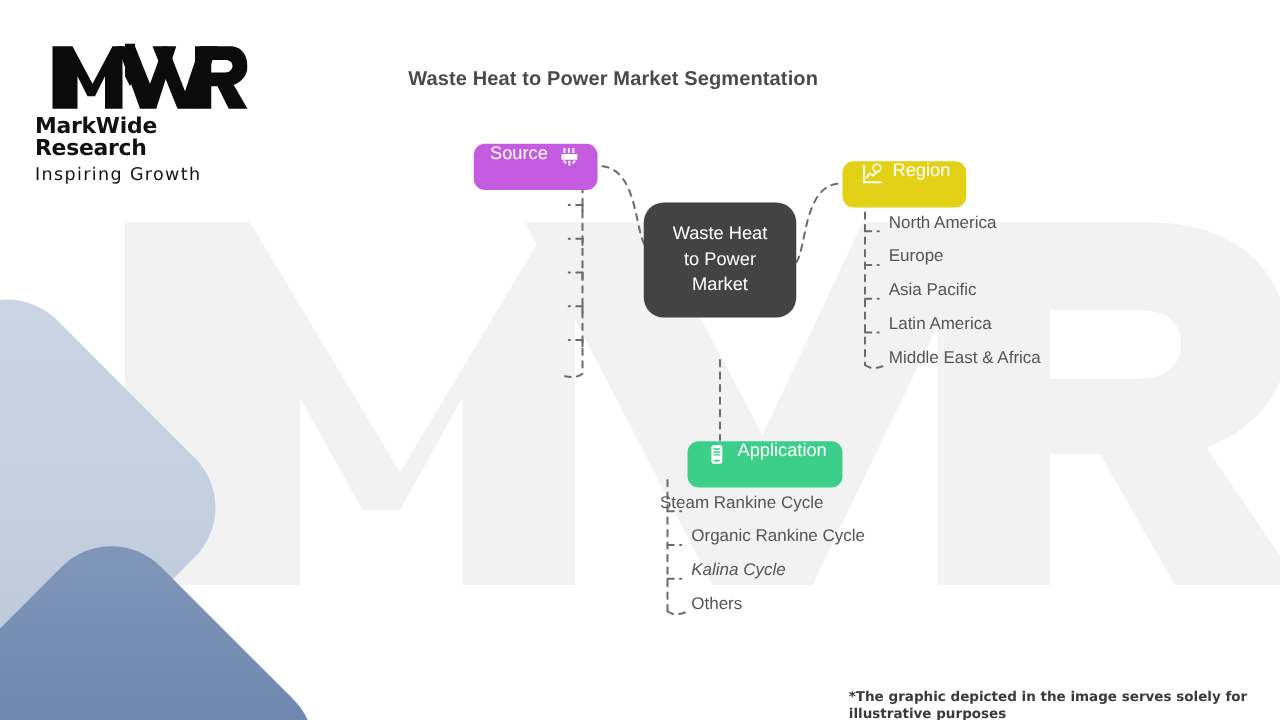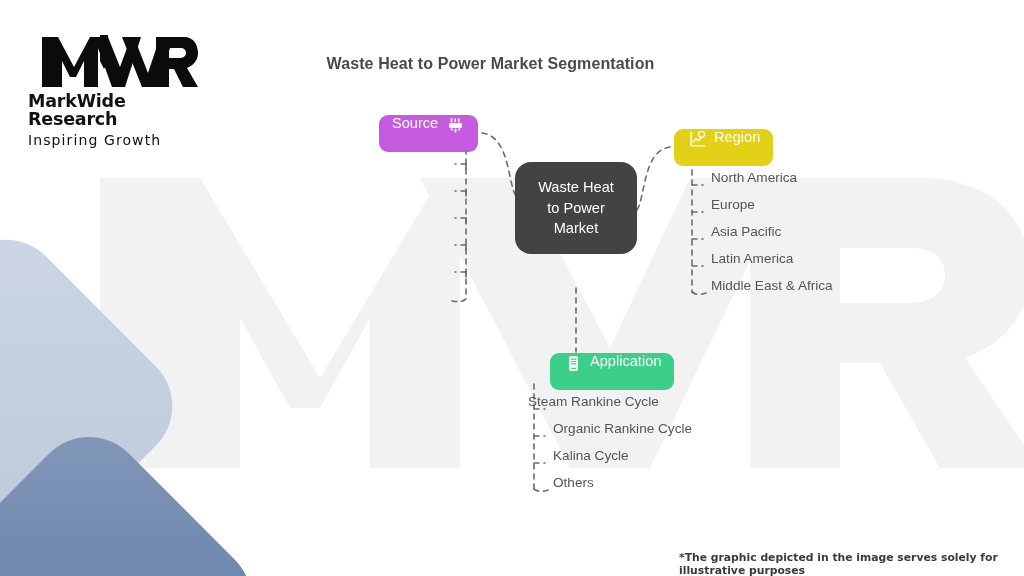--- a/index.html
+++ b/index.html
@@ -310,20 +310,20 @@
     <div class="leaf-list list-region">
         <div class="leaf-item" style="top: 171px; left: 711px; text-align: right;">North America</div>
         <div class="leaf-item" style="top: 198px; left: 711px;">Europe</div>
         <div class="leaf-item" style="top: 225px; left: 711px;">Asia Pacific</div>
         <div class="leaf-item" style="top: 252px; left: 711px;">Latin America</div>
         <div class="leaf-item" style="top: 279px; left: 711px; text-align: center;">Middle East &amp; Africa</div>
       </div>
     <div class="leaf-list list-application">
         <div class="leaf-item" style="top: 395px; left: 528px;">Steam Rankine Cycle</div>
         <div class="leaf-item" style="top: 422px; left: 553px;">Organic Rankine Cycle</div>
-        <div class="leaf-item" style="top: 449px; left: 553px;">Kalina Cycle</div>
+        <div class="leaf-item" style="top: 449px; left: 553px; font-style: italic;">Kalina Cycle</div>
         <div class="leaf-item" style="top: 476px; left: 553px;">Others</div>
       </div>
   </div>
 
   <div class="footer-note">*The graphic depicted in the image serves solely for illustrative purposes</div>
 
 </div>
 
 </body></html>

